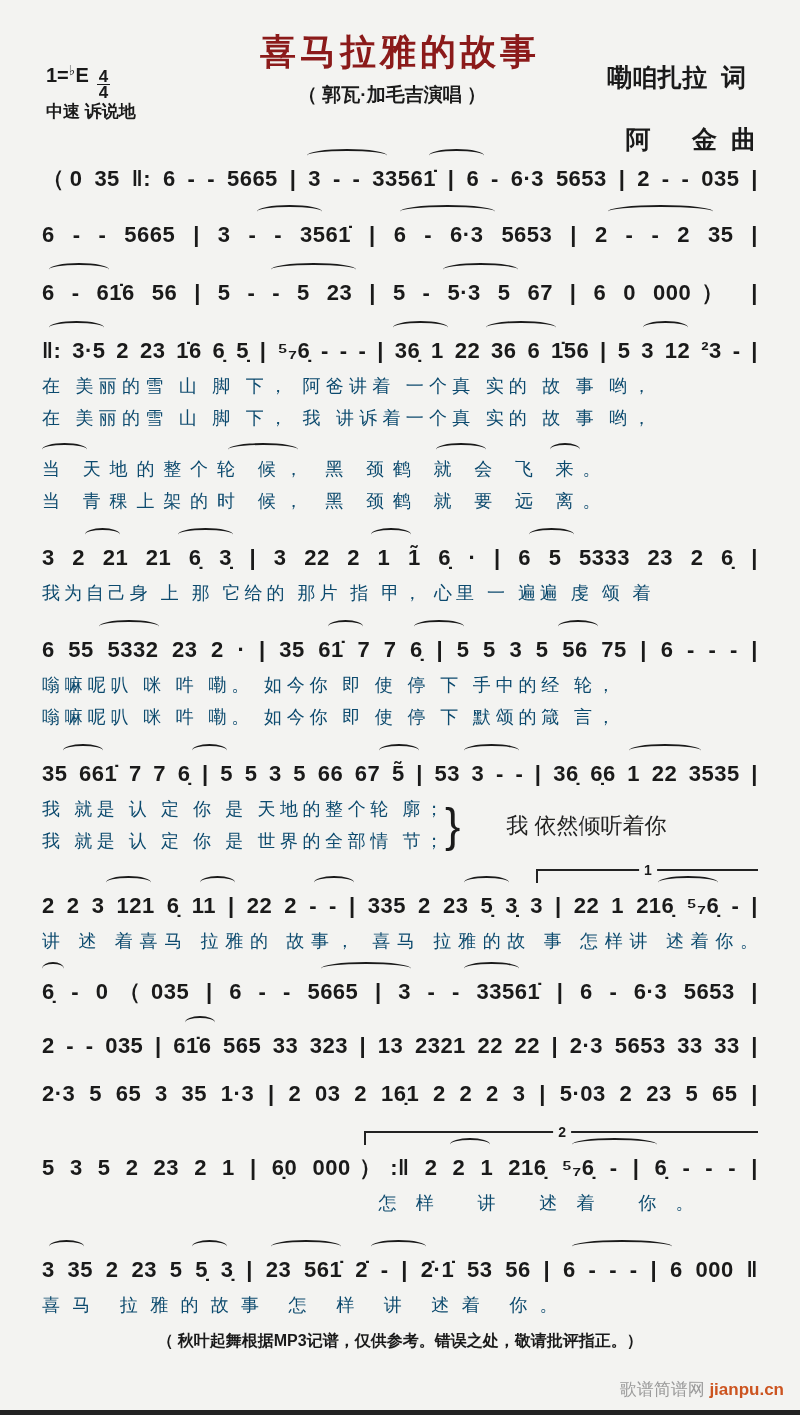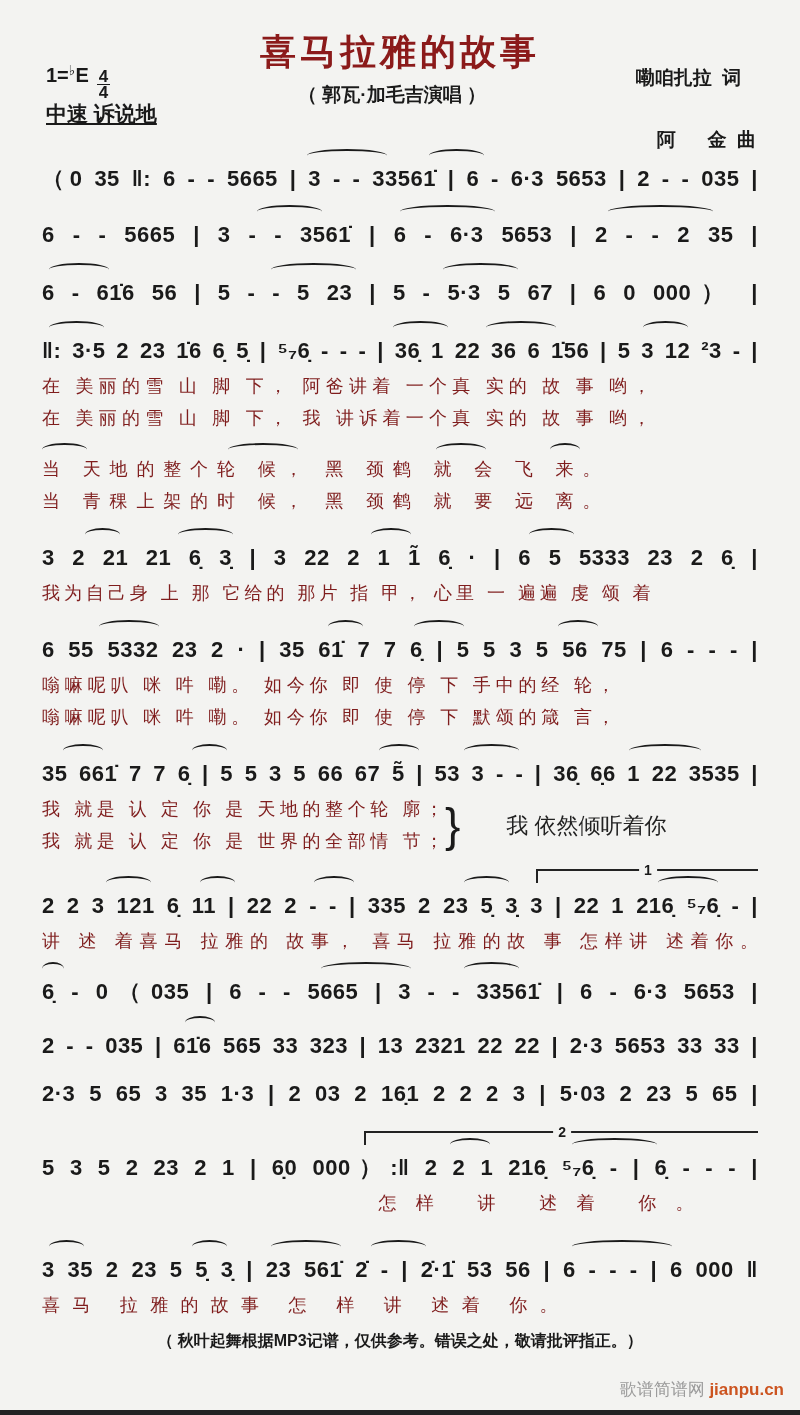--- a/index.html
+++ b/index.html
@@ -11,28 +11,28 @@
   .title{position:absolute;left:0;right:0;top:12px;text-align:center;
          font-size:36px;font-weight:bold;letter-spacing:4px;}
   .subtitle{position:absolute;left:0;right:16px;top:66px;text-align:center;
          font-size:19px;font-weight:bold;}
   .keyblock{position:absolute;left:46px;top:48px;font-size:20px;font-weight:bold;}
   .keysig{display:inline-flex;align-items:center;}
   .flat{font-size:14px;vertical-align:super;position:relative;top:-6px;}
   .timesig{display:inline-flex;flex-direction:column;line-height:15px;
          font-size:17px;margin-left:8px;text-align:center;}
   .timesig b{border-bottom:1.5px solid #1a1a1a;padding:0 2px;}
-  .tempo{position:absolute;left:46px;top:84px;font-size:21px;font-weight:bold;text-decoration:underline;}
-  .credits{position:absolute;right:44px;top:46px;text-align:left;
-         font-size:19px;font-weight:bold;line-height:31px;white-space:pre;}
+  .tempo{position:absolute;left:46px;top:84px;font-size:17px;font-weight:bold;}
+  .credits{position:absolute;right:44px;top:46px;text-align:center;
+         font-size:25px;font-weight:bold;line-height:31px;white-space:pre;}
   
   .system{position:relative;margin:0 42px;}
   .notes{font-size:22px;font-weight:bold;line-height:34px;white-space:normal;
          text-align:justify;text-align-last:justify;letter-spacing:.5px;}
-  .lyr{font-size:18px;line-height:27px;margin-top:5px;color:#7f1d1d;
+  .lyr{font-size:18px;line-height:27px;margin-top:5px;color:#0c4a6e;
        text-align:justify;text-align-last:justify;}
   .arc{position:absolute;top:-13px;height:11px;display:block;
        border-top:2px solid #1a1a1a;border-radius:50% 50% 0 0;}
   .arcs{position:relative;display:block;height:0;}
   .volta{position:absolute;top:-20px;height:12px;border-top:2px solid #222;
          border-left:2px solid #222;}
   .volta b{position:absolute;top:-9px;left:50%;transform:translateX(-50%);
          background:#f3f3f1;padding:0 5px;font-size:14px;}
   .lyr-row{display:flex;align-items:center;}
   .brace{font-size:46px;font-weight:normal;line-height:54px;margin:4px 6px 0 2px;}

